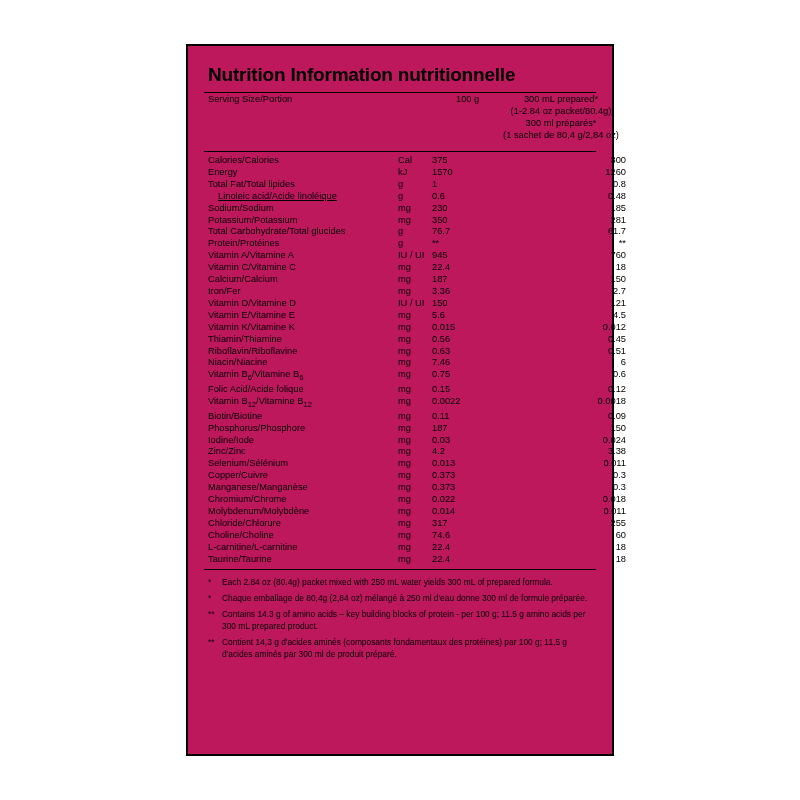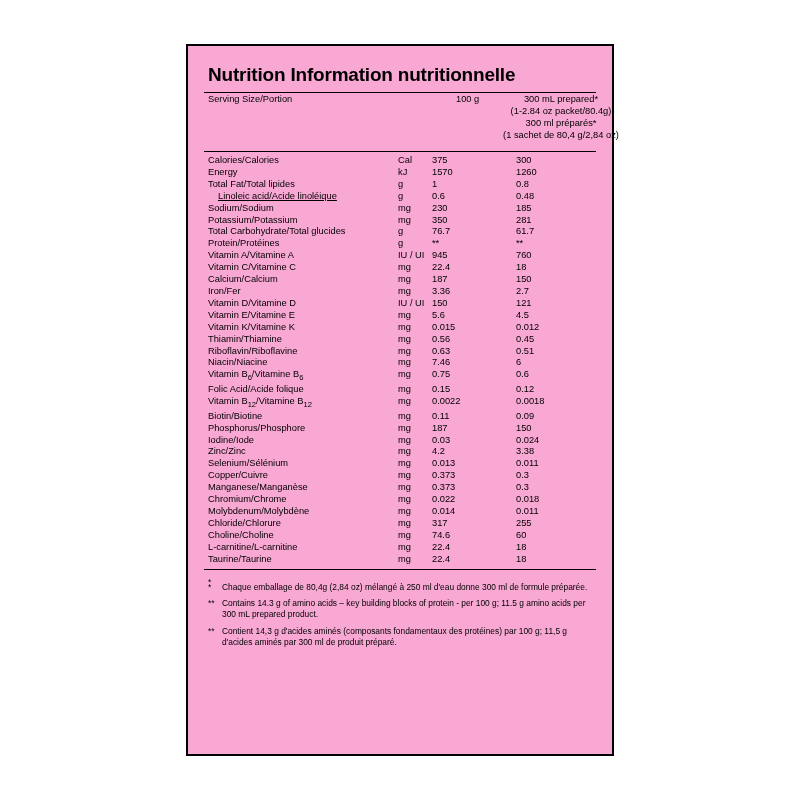--- a/index.html
+++ b/index.html
@@ -10,21 +10,21 @@
     background: #ffffff;
     font-family: "Liberation Sans", sans-serif;
   }
   #panel {
     position: absolute;
     left: 186px;
     top: 44px;
     width: 428px;
     height: 712px;
     border: 2px solid #000000;
-    background: #f9a8d4;
+    background: #be185d;
     box-sizing: border-box;
     padding: 16px 16px 10px 16px;
   }
   .title {
     font-size: 19px;
     font-weight: bold;
     color: #000;
     letter-spacing: -0.2px;
     margin: 2px 0 6px 4px;
     white-space: nowrap;
@@ -43,21 +43,21 @@
   }
   table.nut td {
     padding: 0;
     line-height: 11.9px;
     vertical-align: top;
     white-space: nowrap;
   }
   .c-name { width: 190px; padding-left: 4px !important; }
   .c-unit { width: 34px; }
   .c-v1   { width: 84px; text-align: left; margin-top: 16px; }
-  .c-v2   { width: 110px; text-align: left; }
+  .c-v2   { width: 110px; text-align: right; }
   .indent { padding-left: 14px !important; text-decoration: underline; }
 
   
   .serving {
     font-size: 9.3px;
     line-height: 11.9px;
     color: #000;
     position: relative;
     height: 58px;
   }
@@ -319,20 +319,21 @@
           </tr>
         </tbody>
     </table>
   </div>
 
   <div class="rule"></div>
 
   <div class="notes">
     <div class="note">
       <span class="mark">*</span>
+      <span>Each 2.84 oz (80.4g) packet mixed with 250 mL water yields 300 mL of prepared formula.</span>
     </div>
     <div class="note">
       <span class="mark">*</span>
       <span>Chaque emballage de 80,4g (2,84 oz) mélangé à 250 ml d'eau donne 300 ml de formule préparée.</span>
     </div>
     <div class="note">
       <span class="mark">**</span>
       <span>Contains 14.3 g of amino acids – key building blocks of protein - per 100 g; 11.5 g amino acids per 300 mL prepared product.</span>
     </div>
     <div class="note">

